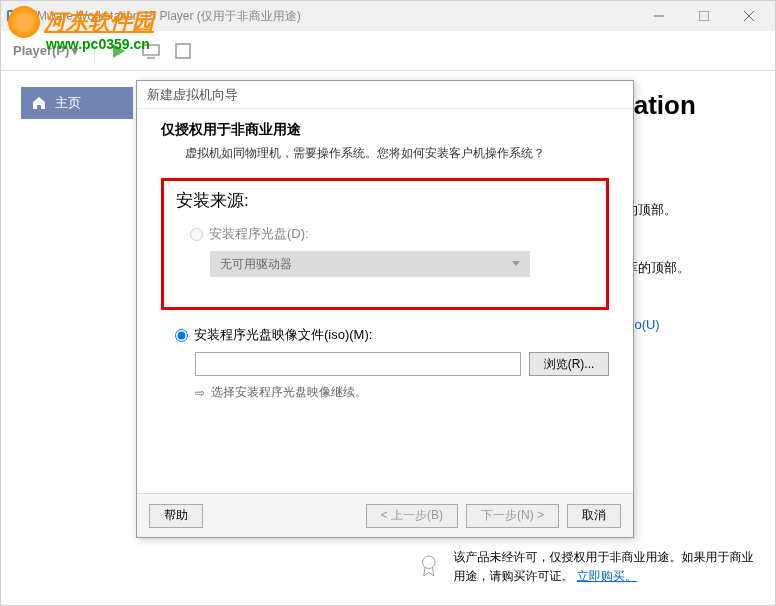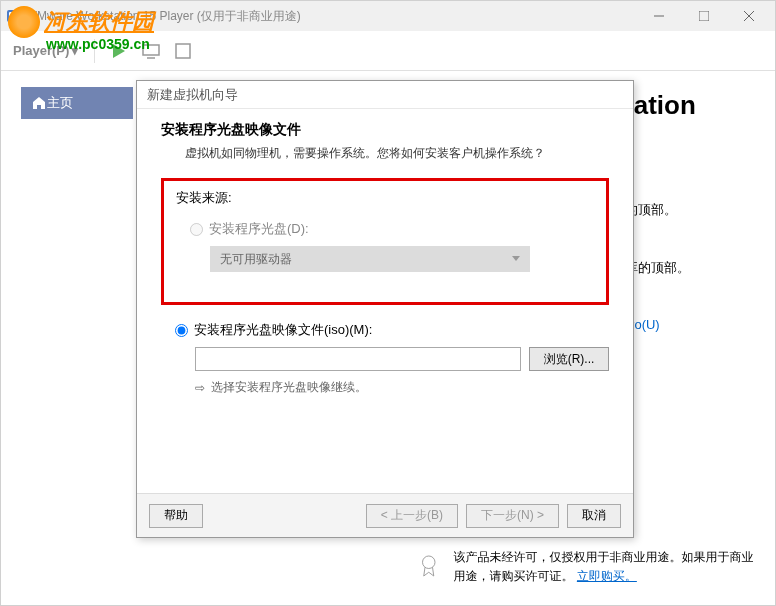--- a/index.html
+++ b/index.html
@@ -11,21 +11,21 @@
 .titlebar-icon { width: 16px; height: 16px; margin-right: 8px; }
 .titlebar-text { flex: 1; }
 .win-controls { display: flex; }
 .win-btn { width: 45px; height: 28px; display: flex; align-items: center; justify-content: center; color: #888; }
 .win-btn svg { width: 10px; height: 10px; }
 
 .toolbar { height: 40px; background: #fff; display: flex; align-items: center; padding: 0 8px; gap: 8px; border-bottom: 1px solid #e0e0e0; font-weight: bold; }
 .toolbar-item { color: #888; font-size: 13px; display: flex; align-items: center; gap: 2px; padding: 4px; }
 .toolbar-icon { width: 24px; height: 24px; display: flex; align-items: center; justify-content: center; }
 .toolbar-sep { width: 1px; height: 24px; background: #e0e0e0; margin: 0 4px; }
-.home-tab { width: 112px; height: 32px; background: #7184b2; color: #fff; display: flex; align-items: center; padding: 16px 10px; font-size: 13px; margin: 16px 0 0 20px; }
+.home-tab { width: 112px; height: 32px; background: #7184b2; color: #fff; display: flex; align-items: center; padding: 16px 10px; font-size: 13px; gap: 8px; margin: 16px 0 0 20px; }
 .home-tab svg { width: 16px; height: 16px; }
 
 .right-panel { position: absolute; right: 30px; top: 90px; width: 160px; }
 .rk-title { font-size: 26px; font-weight: bold; }
 .rk-txt { font-size: 13px; margin-top: 80px; }
 .rk-txt2 { font-size: 13px; margin-top: 40px; }
 .rk-link { color: #0066cc; }
 
 .footer-area { position: absolute; bottom: 20px; left: 420px; right: 20px; display: flex; gap: 16px; align-items: flex-start; }
 .footer-icon { width: 28px; height: 36px; }
@@ -33,21 +33,21 @@
 .footer-link { color: #0066cc; text-decoration: underline; }
 
 
 .dialog { position: absolute; left: 136px; top: 80px; width: 498px; height: 458px; background: #fff; border: 1px solid #999; box-shadow: 2px 2px 8px rgba(0,0,0,0.2); }
 .dialog-title { height: 28px; padding: 0 10px; display: flex; align-items: center; font-size: 13px; color: #555; border-bottom: 1px solid #e8e8e8; }
 .dialog-body { padding: 12px 24px; font-size: 13px; }
 .dlg-heading { font-weight: bold; font-size: 14px; margin-bottom: 6px; }
 .dlg-sub { margin-left: 24px; margin-bottom: 16px; font-size: 12px; color: #333; font-family: Liberation Mono, monospace; }
 
 .red-box { border: 3px solid #e00000; padding: 8px 12px 30px 12px; margin-bottom: 16px; }
-.grp-label { font-size: 13px; margin-bottom: 10px; }
+.grp-label { font-size: 17px; margin-bottom: 10px; }
 .radio-row { display: flex; align-items: center; gap: 6px; margin: 13px 0 8px 14px; font-size: 13px; color: #888; }
 .radio-row.enabled { color: #000; }
 .radio-row input { width: 13px; height: 13px; }
 .disabled-select { margin-left: 34px; width: 320px; height: 26px; background: #dcdcdc; display: flex; align-items: center; padding: 0 10px; font-size: 12px; color: #666; position: relative; }
 .disabled-select::after { content: ''; position: absolute; right: 10px; top: 10px; border-left: 4px solid transparent; border-right: 4px solid transparent; border-top: 5px solid #999; }
 
 .iso-row { display: flex; gap: 8px; margin-left: 34px; align-items: center; }
 .iso-input { flex: 1; height: 24px; border: 1px solid #aaa; background: #fff; }
 .iso-input-inner { width: 100%; height: 100%; border: none; outline: none; padding: 0 4px; }
 .browse-btn { width: 80px; height: 24px; border: 1px solid #999; background: #e8e8e8; font-size: 12px; }
@@ -147,21 +147,21 @@
     <div class="footer-text">
       <span>该产品未经许可，仅授权用于非商业用途。如果用于商业用途，请购买许可证。</span>
       <a class="footer-link">立即购买。</a>
     </div>
   </div>
 </div>
 
 <div class="dialog">
   <div class="dialog-title">新建虚拟机向导</div>
   <div class="dialog-body">
-    <div class="dlg-heading">安装程序光盘映像文件</div>
+    <div class="dlg-heading">仅授权用于非商业用途</div>
     <div class="dlg-sub">虚拟机如同物理机，需要操作系统。您将如何安装客户机操作系统？</div>
 
     <div class="red-box">
       <div class="grp-label">安装来源:</div>
       <label class="radio-row">
         <input type="radio" name="src" disabled="" style="">
         <span>安装程序光盘(D):</span>
       </label>
       <div class="disabled-select">
         <span>无可用驱动器</span>

